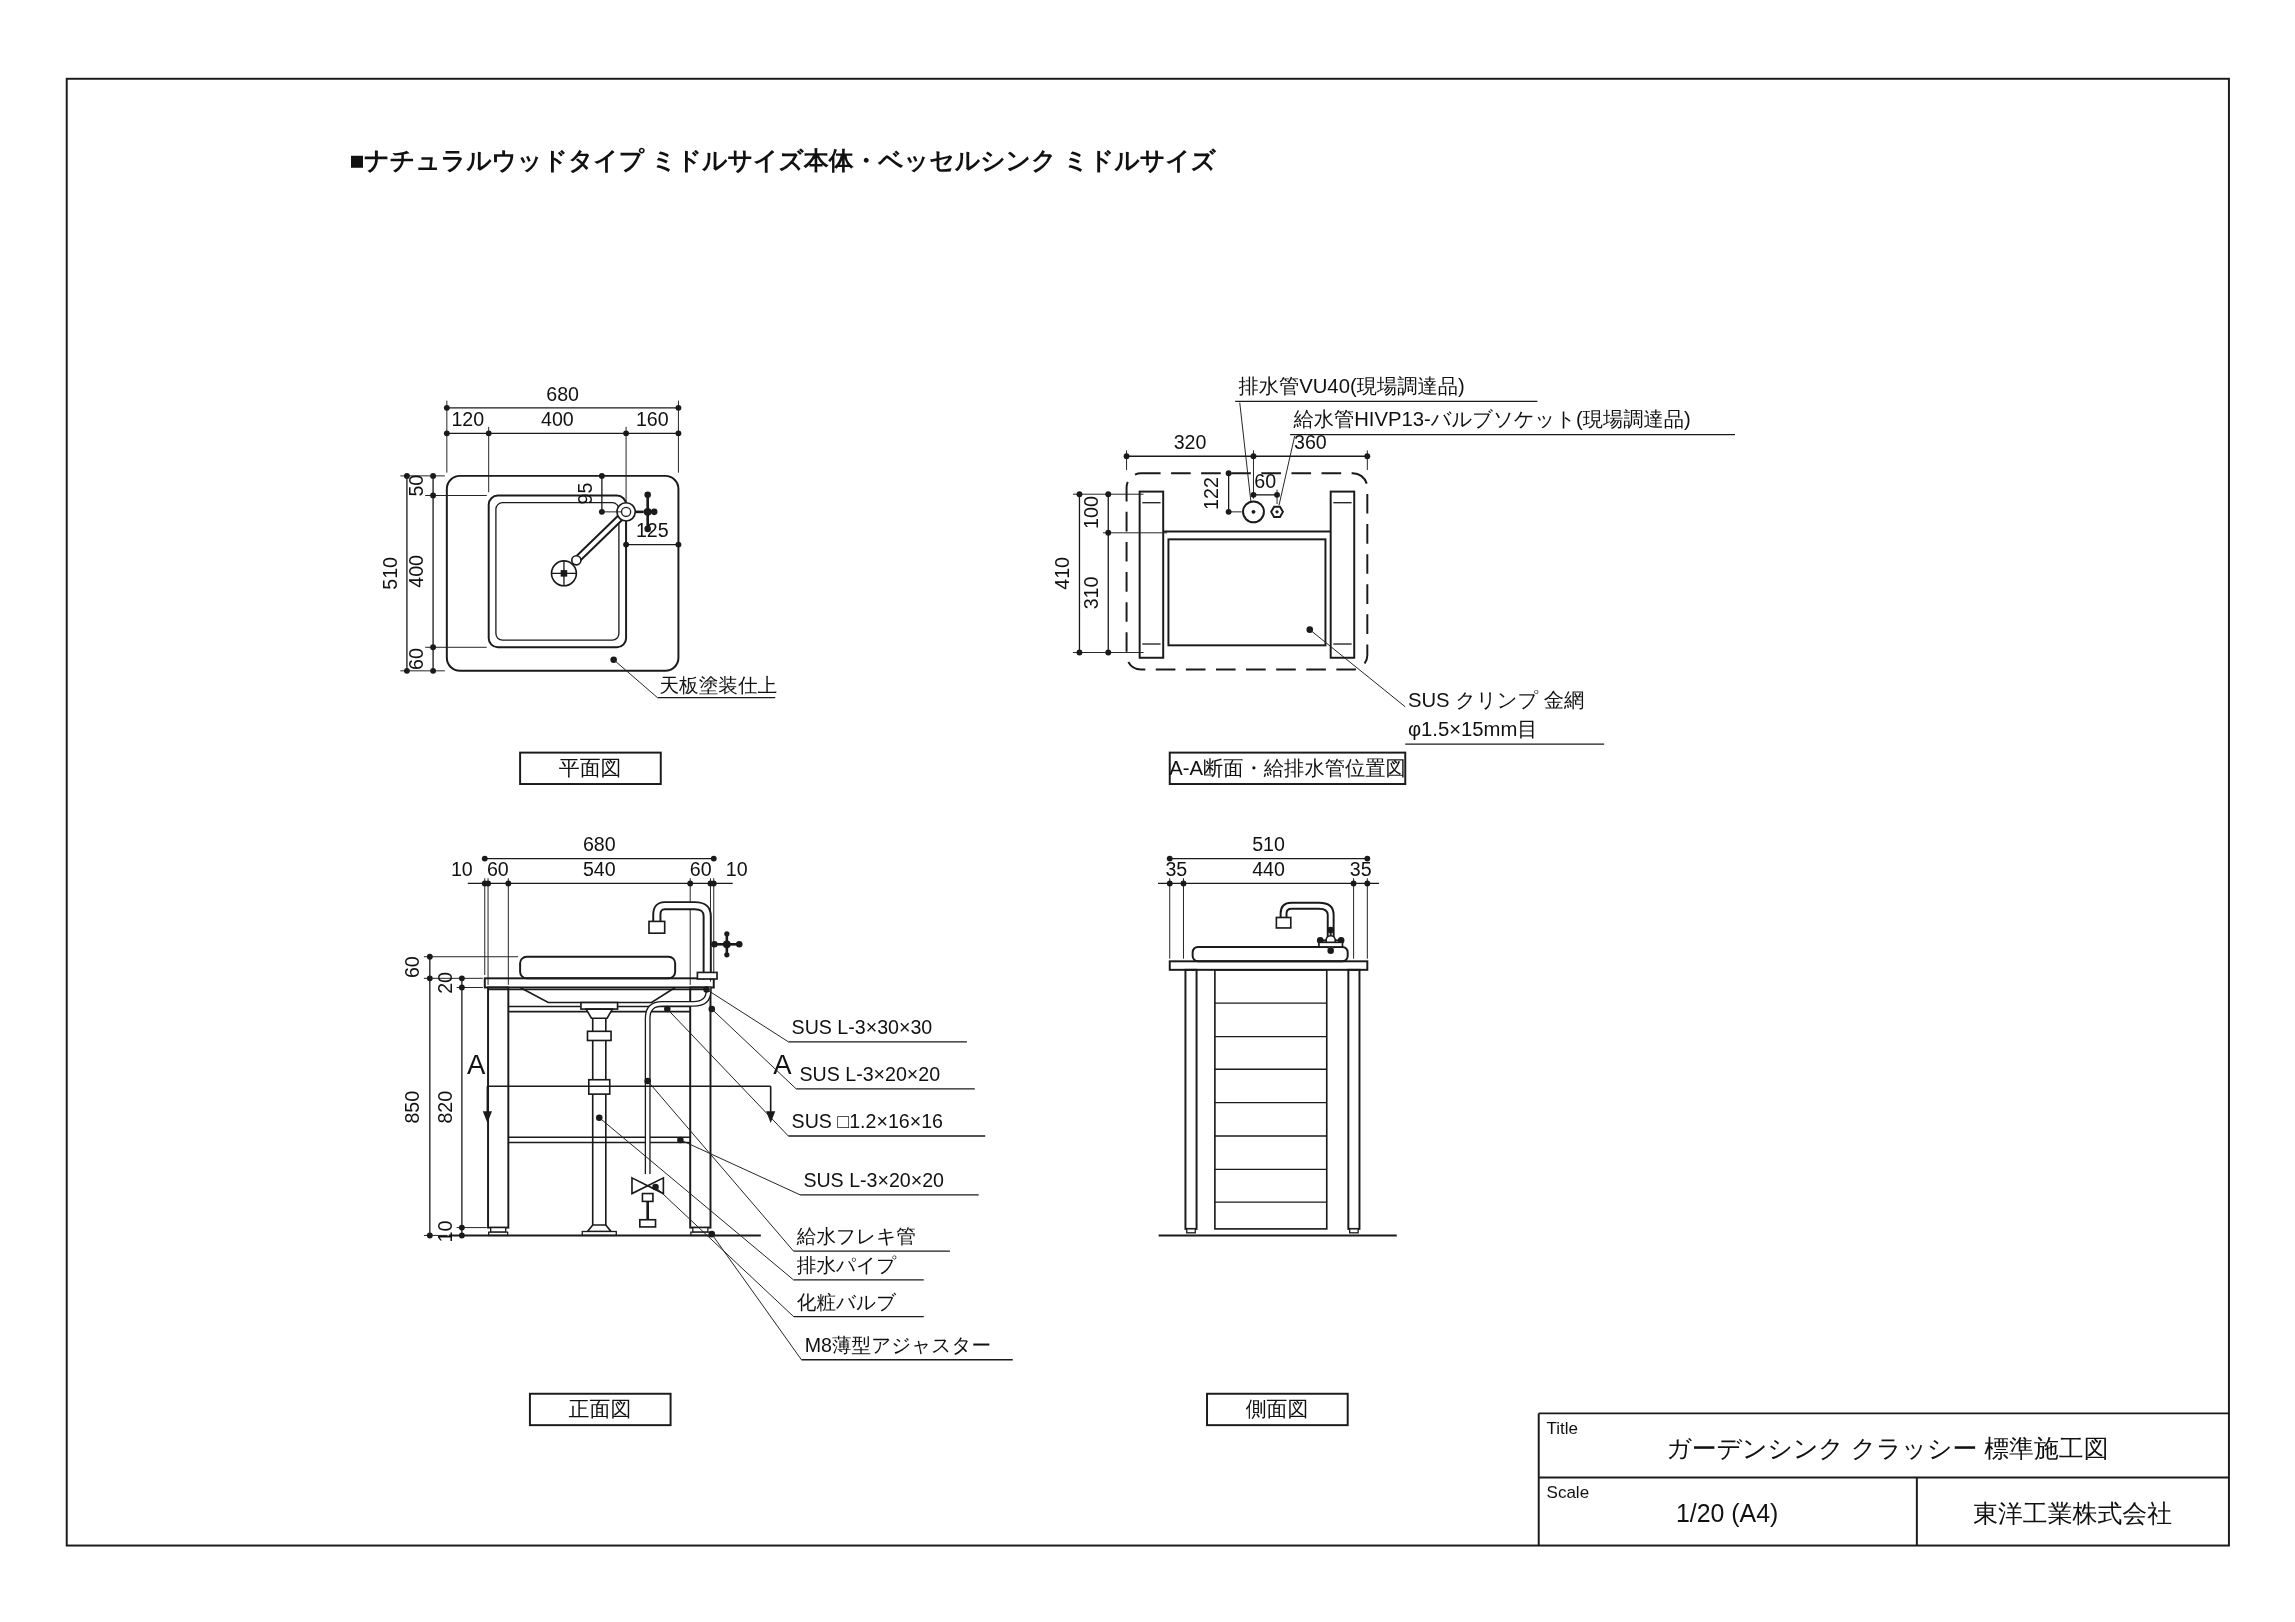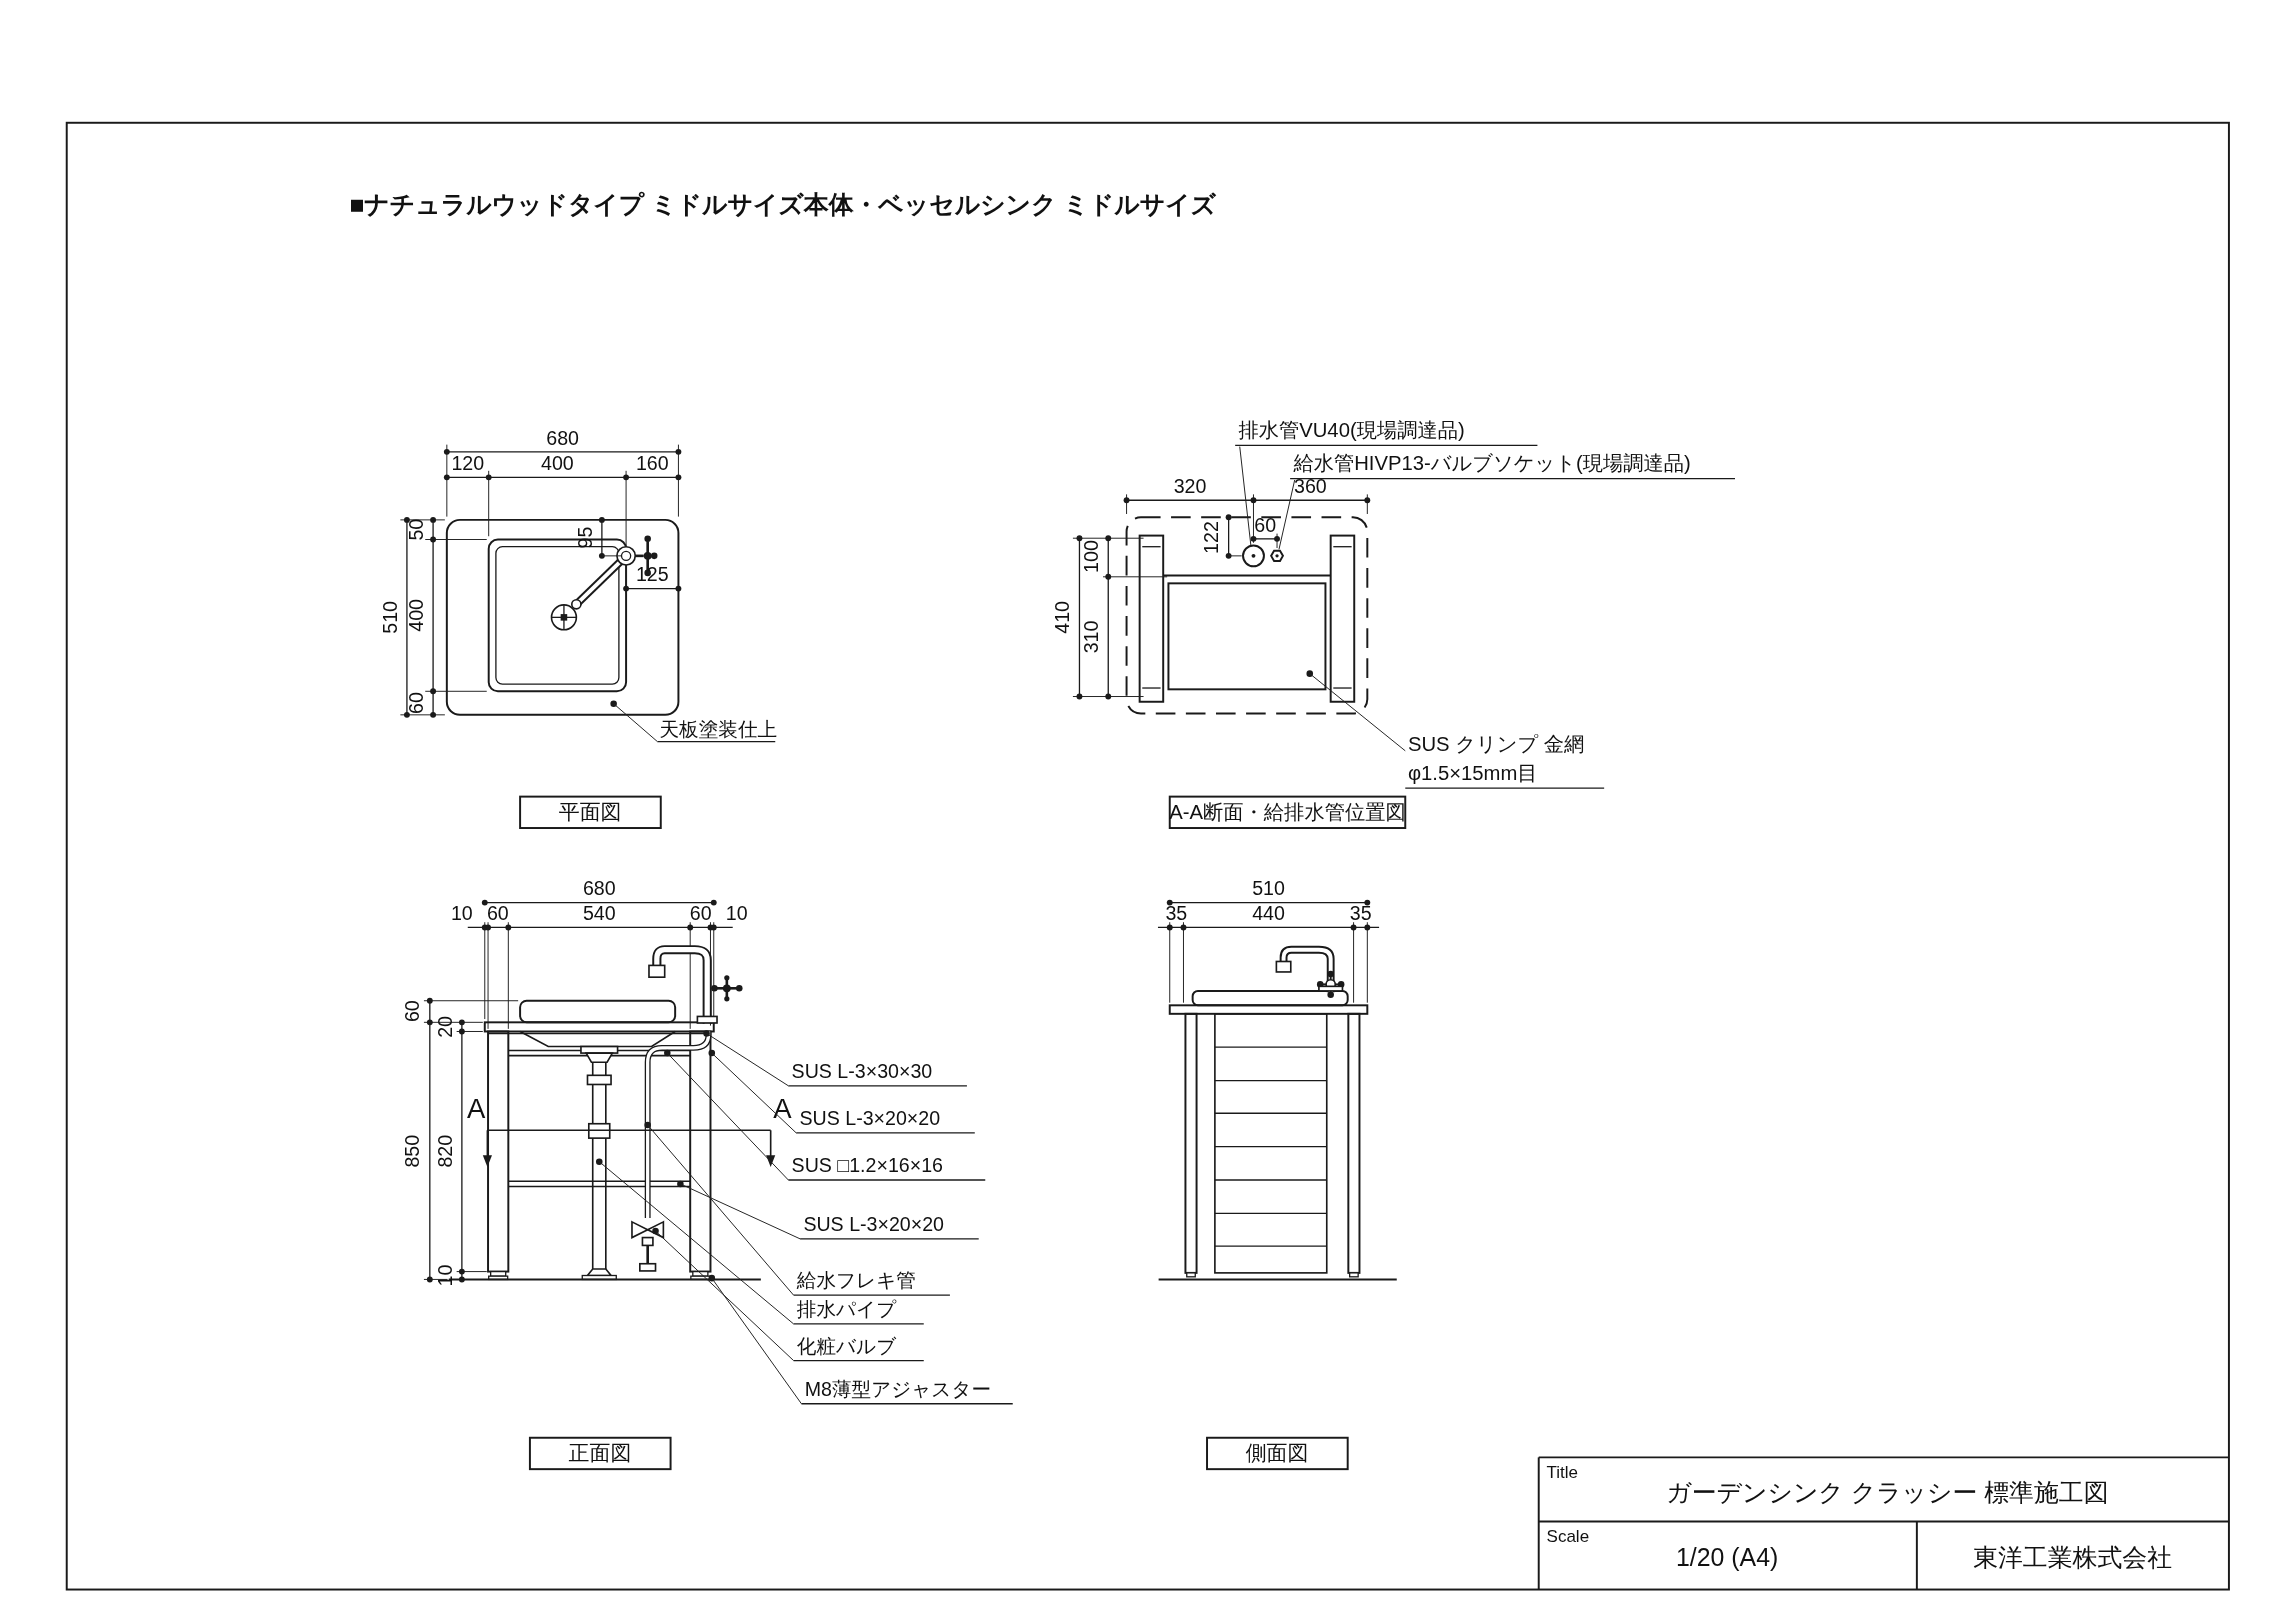--- a/index.html
+++ b/index.html
@@ -1,17 +1,17 @@
 <!DOCTYPE html>
 <html style="font-size:10.5px"><head>
 <meta charset="utf-8">
 <style>
   html,body{margin:0;padding:0;background:#fff;}
   #page{position:relative;width:2295px;height:1559px;background:#fff;overflow:hidden;
-        font-family:"Liberation Sans","DejaVu Sans",sans-serif;margin-top:44px;}
+        font-family:"Liberation Sans","DejaVu Sans",sans-serif;}
   svg{position:absolute;left:0;top:0;}
   svg text{fill:#111;font-family:"Liberation Sans","DejaVu Sans",sans-serif;}
   .t26{font-size:26px;}
   .t30{font-size:30px;}
   .t31{font-size:31px;}
   .t32{font-size:32px;}
   .t38{font-size:38px;}
   .t42{font-size:42px;}
   .bold{font-weight:bold;}
   .mid{text-anchor:middle;}

